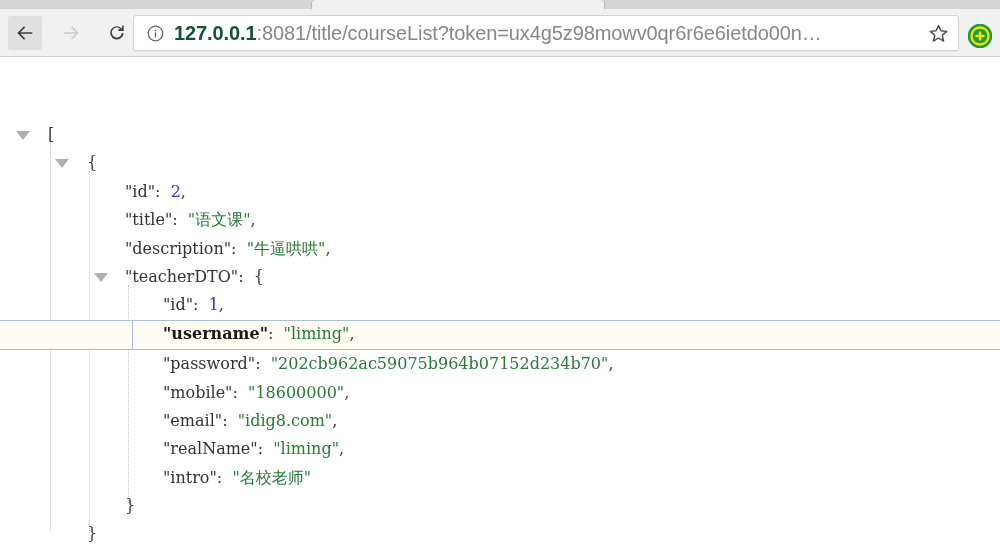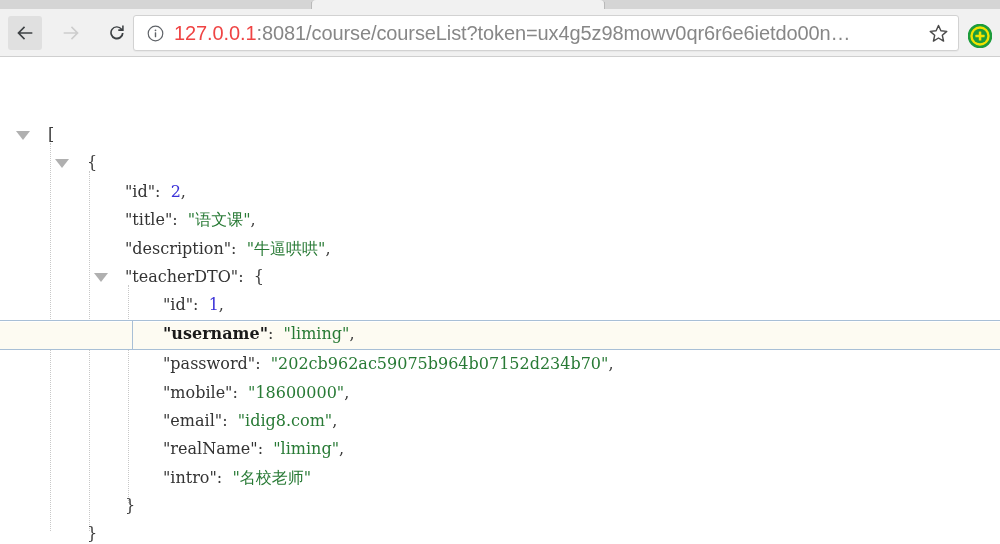--- a/index.html
+++ b/index.html
@@ -100,22 +100,22 @@
   .url-wrap {
     flex: 1 1 auto;
     margin-left: 9px;
     overflow: hidden;
     white-space: nowrap;
     font-size: 20px;
     line-height: 24px;
     letter-spacing: -0.1px;
   }
   .url-host {
-    color: #ef4444;
-    font-weight: 400;
+    color: #14532d;
+    font-weight: 700;
   }
   .url-rest {
     color: #878787;
   }
   .star-btn {
     flex: 0 0 auto;
     width: 34px;
     height: 34px;
     margin-right: 3px;
     display: flex;
@@ -244,21 +244,21 @@
     </div>
 
     <div class="omnibox">
       <span class="info-icon">
         <svg width="19" height="19" viewBox="0 0 24 24">
           <circle cx="12" cy="12" r="9.2" fill="none" stroke="#5f6368" stroke-width="1.5"></circle>
           <rect x="11.1" y="10.4" width="1.8" height="6.4" rx="0.7" fill="#5f6368"></rect>
           <circle cx="12" cy="7.9" r="1.1" fill="#5f6368"></circle>
         </svg>
       </span>
-      <span class="url-wrap"><span class="url-host">127.0.0.1</span><span class="url-rest">:8081/course/courseList?token=ux4g5z98mowv0qr6r6e6ietdo00n…</span></span>
+      <span class="url-wrap"><span class="url-host">127.0.0.1</span><span class="url-rest">:8081/title/courseList?token=ux4g5z98mowv0qr6r6e6ietdo00n…</span></span>
       <span class="star-btn">
         <svg width="23" height="23" viewBox="0 0 24 24">
           <path d="M12 3.6l2.5 5.6 6.1.6-4.6 4.1 1.3 6-5.3-3.2-5.3 3.2 1.3-6L3.4 9.8l6.1-.6z" fill="none" stroke="#4a4a4a" stroke-width="1.5" stroke-linejoin="round"></path>
         </svg>
       </span>
     </div>
 
     <div class="ext-icon">
       <svg width="24" height="24" viewBox="0 0 24 24">
         <circle cx="12" cy="12" r="11" fill="#f2e200"></circle>

